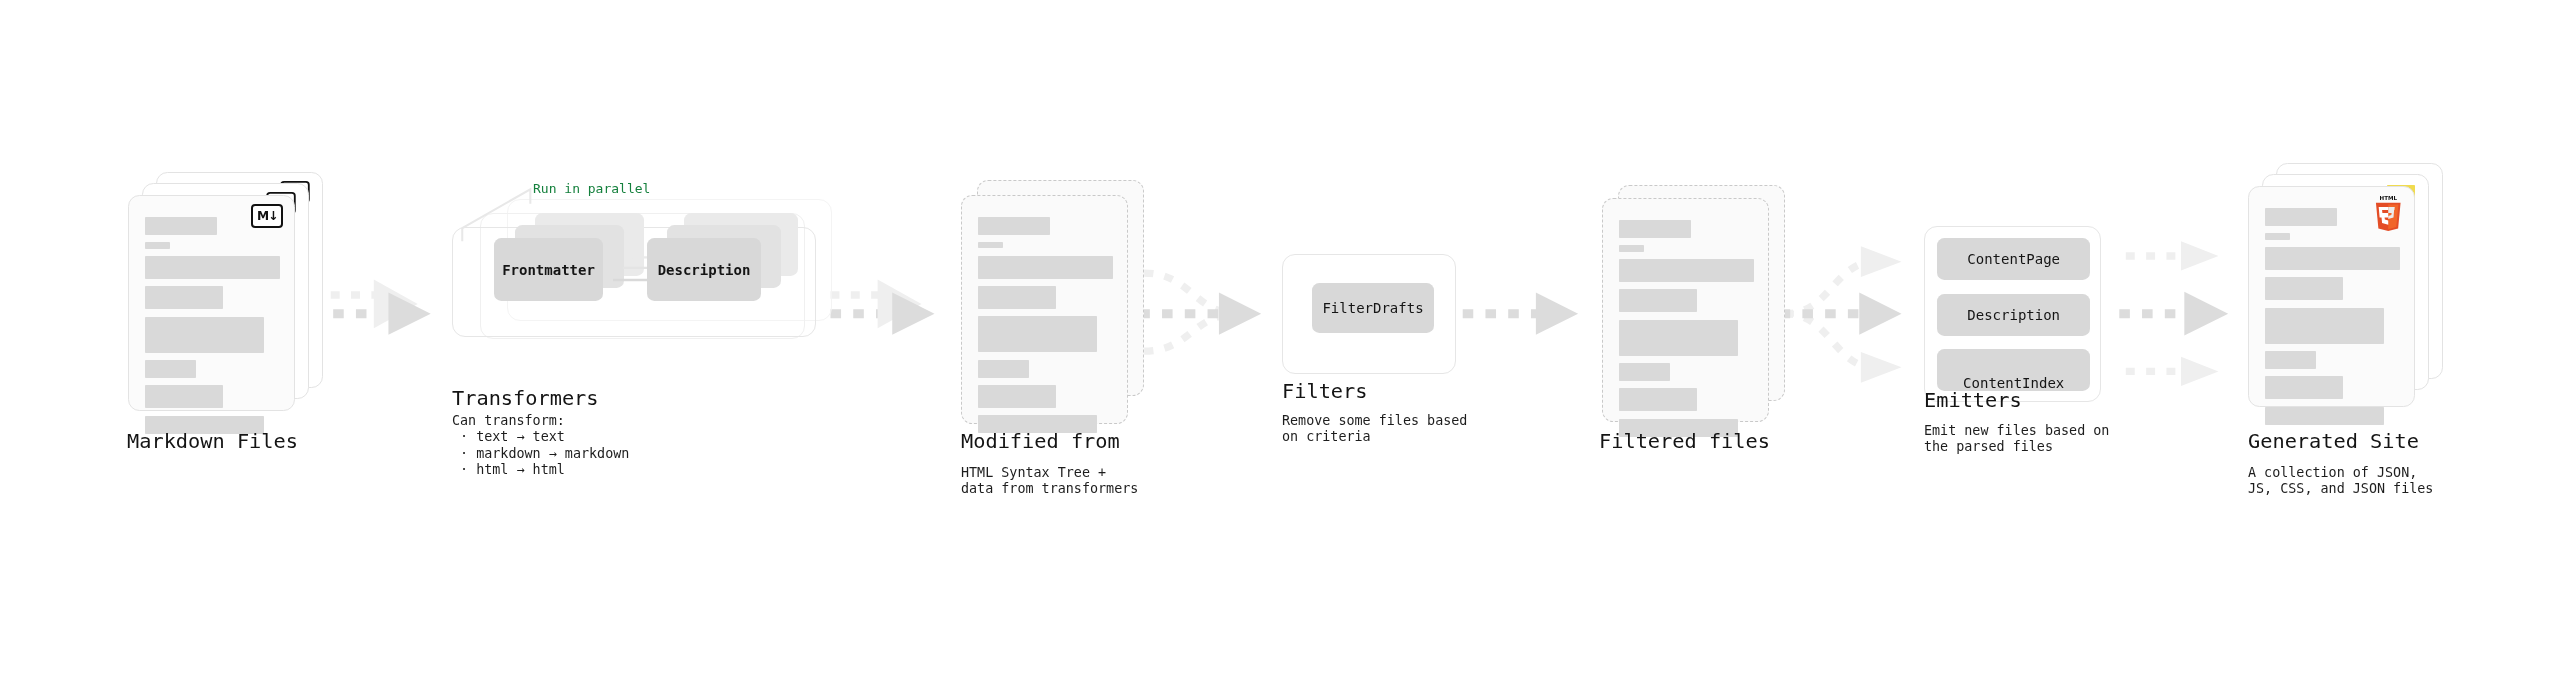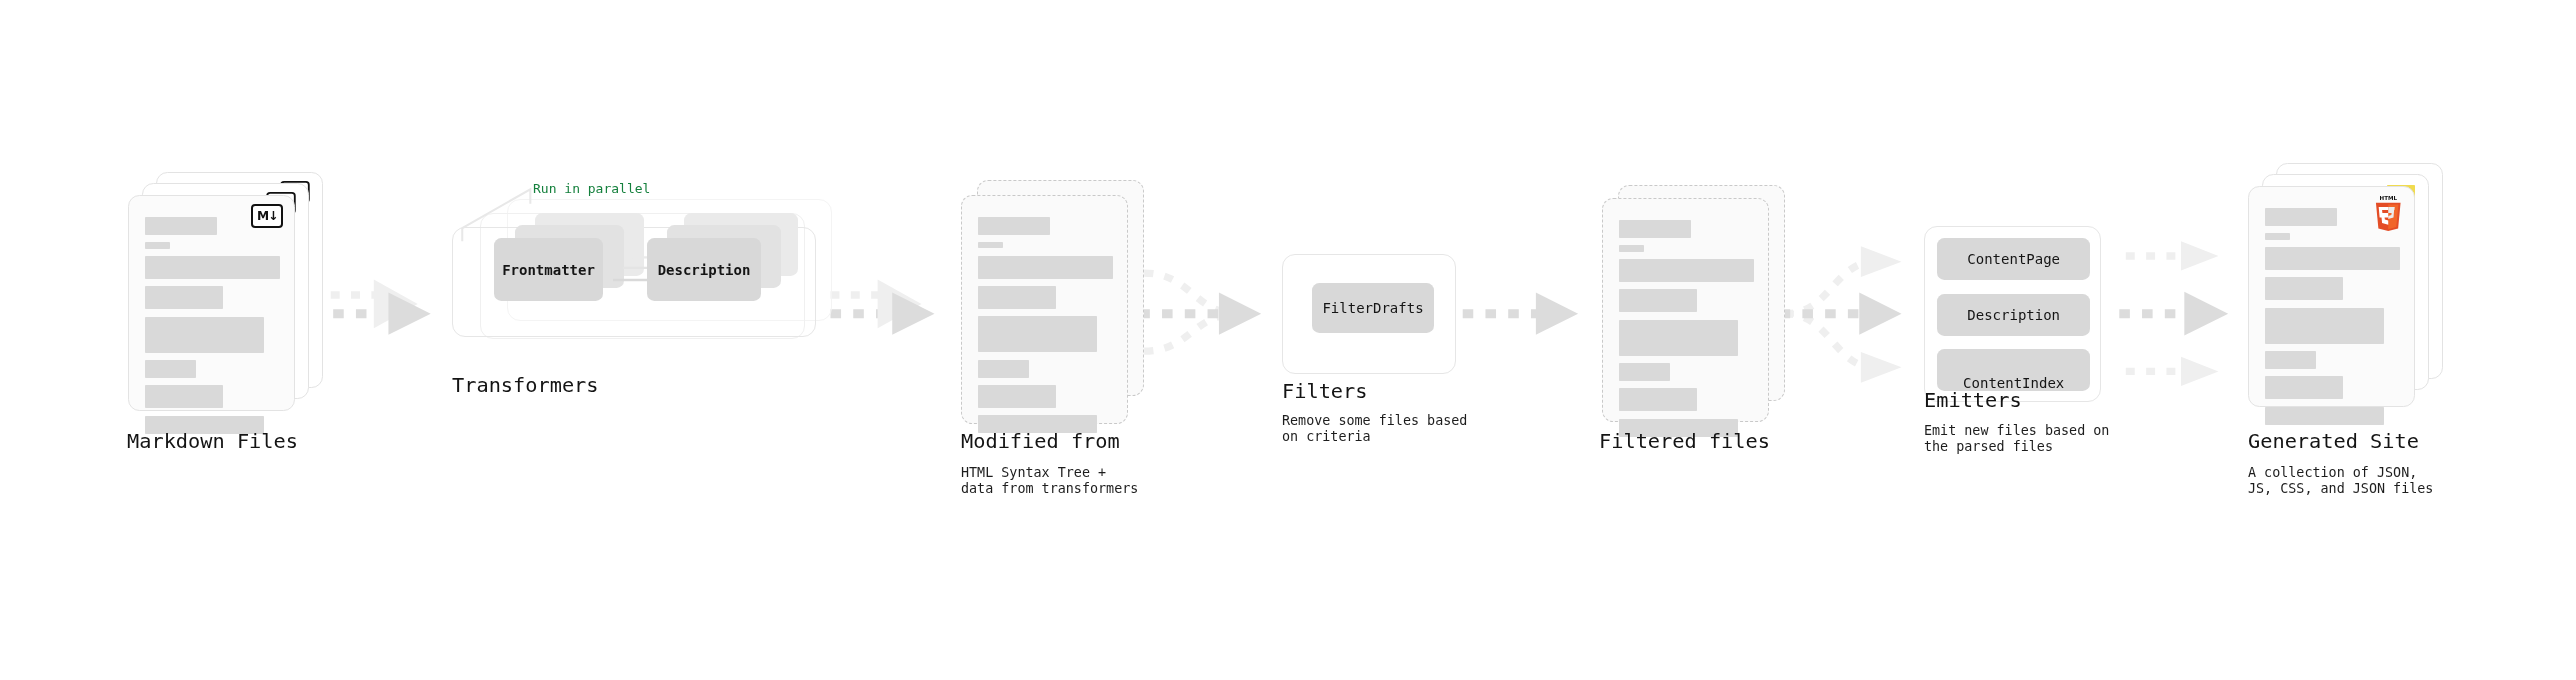--- a/index.html
+++ b/index.html
@@ -211,21 +211,25 @@
     </svg>
 
     <div class="chip" style="left:42px;top:39px;width:109px;height:63px;">
       <span>Frontmatter</span>
     </div>
     <div class="chip" style="left:195px;top:39px;width:114px;height:63px;">
       <span>Description</span>
     </div>
   </div>
   <div class="runlabel" style="left:533px;top:181px;">Run in parallel</div>
-  <div class="title" style="left:452px;top:373px;">Transformers</div>
+  <div class="title" style="left:452px;top:386px;">Transformers</div>
+  <div class="sub" style="left:452px;top:413px;">Can transform:
+ · text → text
+ · markdown → markdown
+ · html → html</div>
 
   <div class="doc-stack" style="left:961px;top:180px;">
     <div class="doc-card dashed" style="left:16.3px;top:0px;"></div>
     <div class="doc-card dashed" style="left:0px;top:14.6px;height:229px;">
       <div class="doc-lines">
         <div class="ln" style="width:72px;height:18px"></div>
         <div class="ln" style="width:24.4px;height:6.5px"></div>
         <div class="ln" style="width:135px;height:23px"></div>
         <div class="ln" style="width:78px;height:23px"></div>
         <div class="ln" style="width:119px;height:36px"></div>

